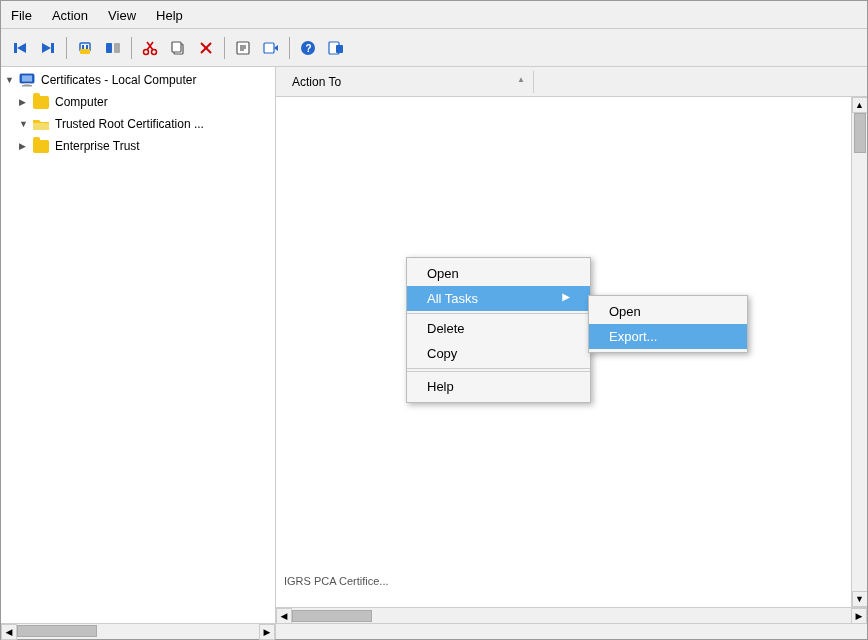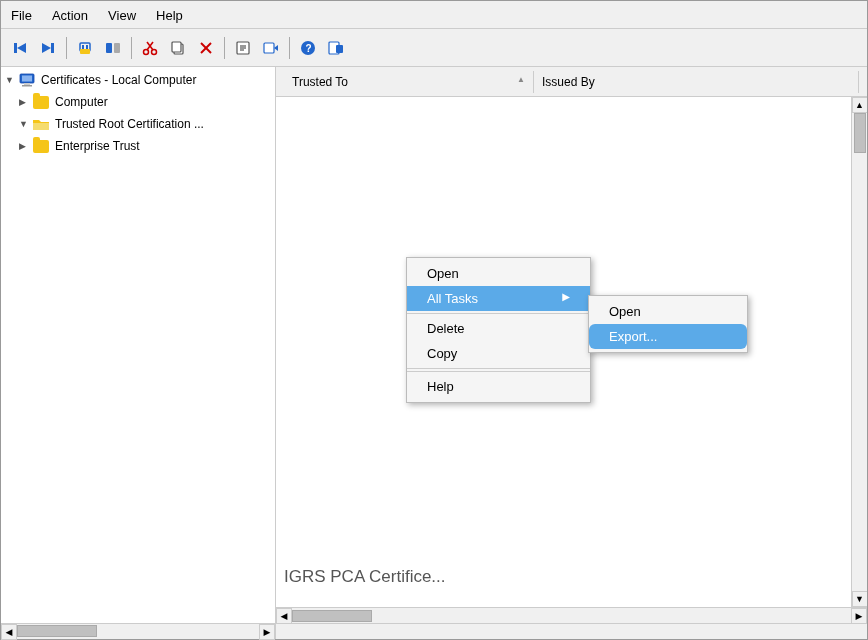--- a/index.html
+++ b/index.html
@@ -237,21 +237,20 @@
       border: 1px solid #bbb;
       box-shadow: 2px 2px 6px rgba(0,0,0,0.3);
       width: 160px;
       padding: 3px 0;
       z-index: 300;
     }
 
     .submenu .menu-item.highlighted {
       background: #5baae8;
       color: #fff;
-      border-radius: 6px;
     }
 
     
     .tree-panel::-webkit-scrollbar { width: 14px; }
     .tree-panel::-webkit-scrollbar-thumb { background: #c0c0c0; border: 1px solid #aaa; }
     .tree-panel::-webkit-scrollbar-track { background: #f0f0f0; }
 
     
     .h-scrollbar {
       height: 16px;
@@ -466,30 +465,29 @@
           <span class="tree-item-label">Enterprise Trust</span>
         </div>
 
       </div>
     </div>
 
     <div class="right-panel">
 
       <div class="right-header">
         <div class="col-header col-issued-to">
-          <span>Trusted To</span>
+          <span>Action To</span>
           <span style="float:right; font-size:8px; color:#888">▲</span>
         </div>
-        <div class="col-header col-issued-by">Issued By</div>
       </div>
 
       <div class="right-inner">
         <div class="right-content">
 
-          <div style="position:absolute; bottom:20px; left:8px; font-size:17px; color:#555;">IGRS PCA Certifice...</div>
+          <div style="position:absolute; bottom:20px; left:8px; font-size:11px; color:#555;">IGRS PCA Certifice...</div>
 
           <div class="context-menu-overlay">
 
             <div class="context-menu">
               <div class="menu-item">
                 <span>Open</span>
               </div>
               <div class="menu-item highlighted">
                 <span>All Tasks</span>
                 <span class="menu-arrow">▶</span>

